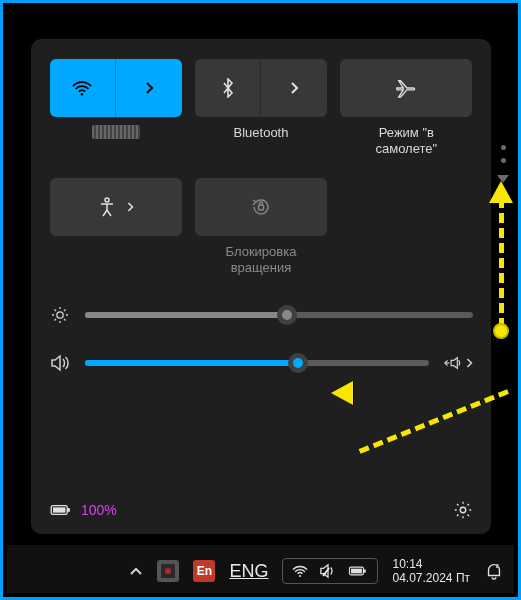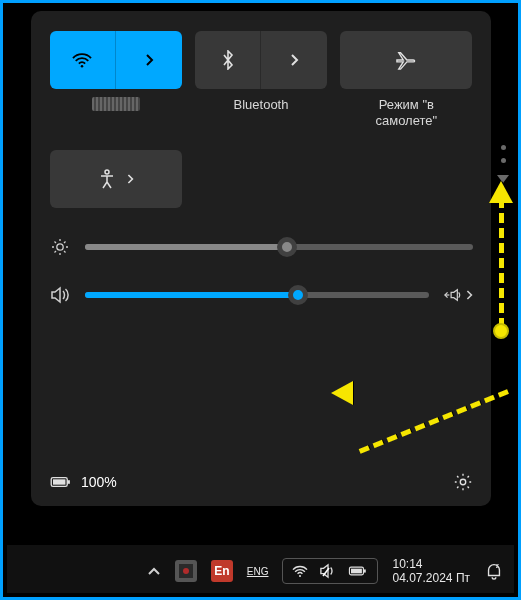--- a/index.html
+++ b/index.html
@@ -5,21 +5,21 @@
   * { box-sizing: border-box; margin: 0; padding: 0; font-family: "Segoe UI", Arial, sans-serif; }
   body {
     width: 521px; height: 600px;
     background: #000;
     position: relative;
     overflow: hidden;
     border: 3px solid #00a0ff;
   }
   .panel {
     position: absolute;
-    left: 28px; top: 8px;
+    left: 28px; top: 36px;
     width: 460px; height: 495px;
     background: #1f1f1f;
     border-radius: 10px;
     padding: 20px 18px 14px 18px;
     color: #e8e8e8;
   }
   .tiles {
     display: grid;
     grid-template-columns: repeat(3, 1fr);
     gap: 8px 12px;
@@ -76,21 +76,21 @@
     width: 20px; height: 20px; border-radius: 50%;
     background: #00a8ff; border: 5px solid #404040;
   }
   .slider-row.grey .fill { background: #888; }
   .slider-row.grey .thumb { background: #888; }
   .slider-ico { width: 22px; display: flex; justify-content: center; color: #cfcfcf; }
 
   .footer {
     position: absolute; left: 18px; right: 18px; bottom: 14px;
     display: flex; align-items: center; justify-content: space-between;
-    color: #ffffff;
+    color: #d946ef;
   }
   .battery-group { display: flex; align-items: center; gap: 8px; font-size: 14px; }
 
   
   .edge-ctrls {
     position: absolute; left: 494px; top: 142px;
     display: flex; flex-direction: column; align-items: center; gap: 8px;
   }
   .dot { width: 5px; height: 5px; background: #6a6a6a; border-radius: 50%; }
   .caret-down { width: 0; height: 0; border-left: 6px solid transparent; border-right: 6px solid transparent; border-top: 8px solid #6a6a6a; margin-top: 4px; }
@@ -105,21 +105,21 @@
     color: #e8e8e8;
   }
   .tb-chevron { color: #d0d0d0; }
   .tb-badge {
     width: 22px; height: 22px; border-radius: 3px;
     display: flex; align-items: center; justify-content: center;
     font-size: 12px; font-weight: 600;
   }
   .tb-badge.grey { background: #555; }
   .tb-badge.red { background: #c0392b; color: #fff; }
-  .tb-lang { font-size: 10px; text-decoration: underline; }
+  .tb-lang { font-size: 18px; text-decoration: underline; }
   .tb-sys {
     display: flex; align-items: center; gap: 10px;
     border: 1px solid #555; border-radius: 4px; padding: 4px 8px;
   }
   .tb-clock { display: flex; flex-direction: column; align-items: flex-start; font-size: 12px; line-height: 1.2; }
   .dash-v {
     position: absolute;
     border-left: 5px dashed #f6e600;
     filter: drop-shadow(1px 0 0 #000);
   }
@@ -215,20 +215,34 @@
           </svg>
         </span>
         <span class="icon">
           <svg width="8" height="12" viewBox="0 0 10 14" fill="none" stroke="#e0e0e0" stroke-width="2">
               <path d="M3 2 L8 7 L3 12"></path>
             </svg>
         </span>
       </div>
     </div>
 
+    <div class="tile-group">
+      <div class="tile disabled">
+        <span class="icon">
+          <svg width="22" height="20" viewBox="0 0 22 20" fill="none" stroke="#bdbdbd" stroke-width="1.5">
+            <path d="M4 10 A7 7 0 1 0 6 5"></path>
+              <path d="M3 3 L6 5 L3 8"></path>
+            <rect x="8.5" y="8" width="5" height="5" rx="1"></rect>
+              <path d="M9.5 8 V6.5 a1.5 1.5 0 0 1 3 0 V8"></path>
+          </svg>
+        </span>
+      </div>
+      <div class="tile-label dim">Блокировка
+вращения</div>
+    </div>
 
   </div>
 
   <div class="sliders">
     <div class="slider-row grey">
       <span class="slider-ico">
         <svg width="18" height="18" viewBox="0 0 18 18" fill="none" stroke="#cfcfcf" stroke-width="1.3">
           <circle cx="9" cy="9" r="3.2"></circle>
             <g>
               <line x1="9" y1="1" x2="9" y2="3"></line>

